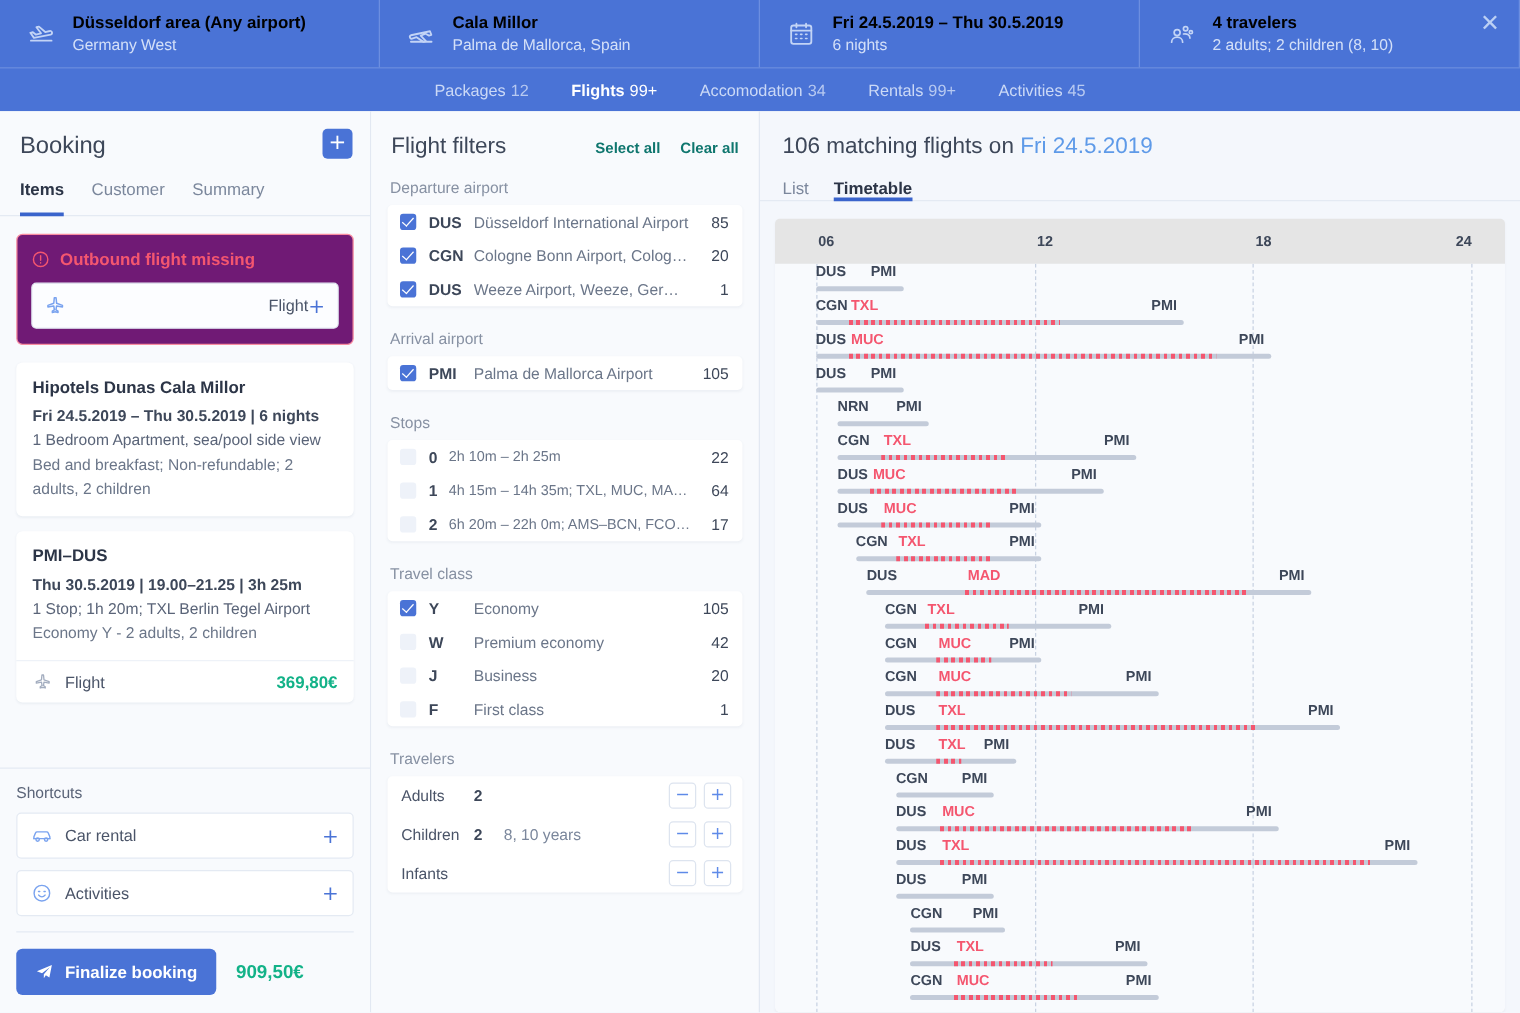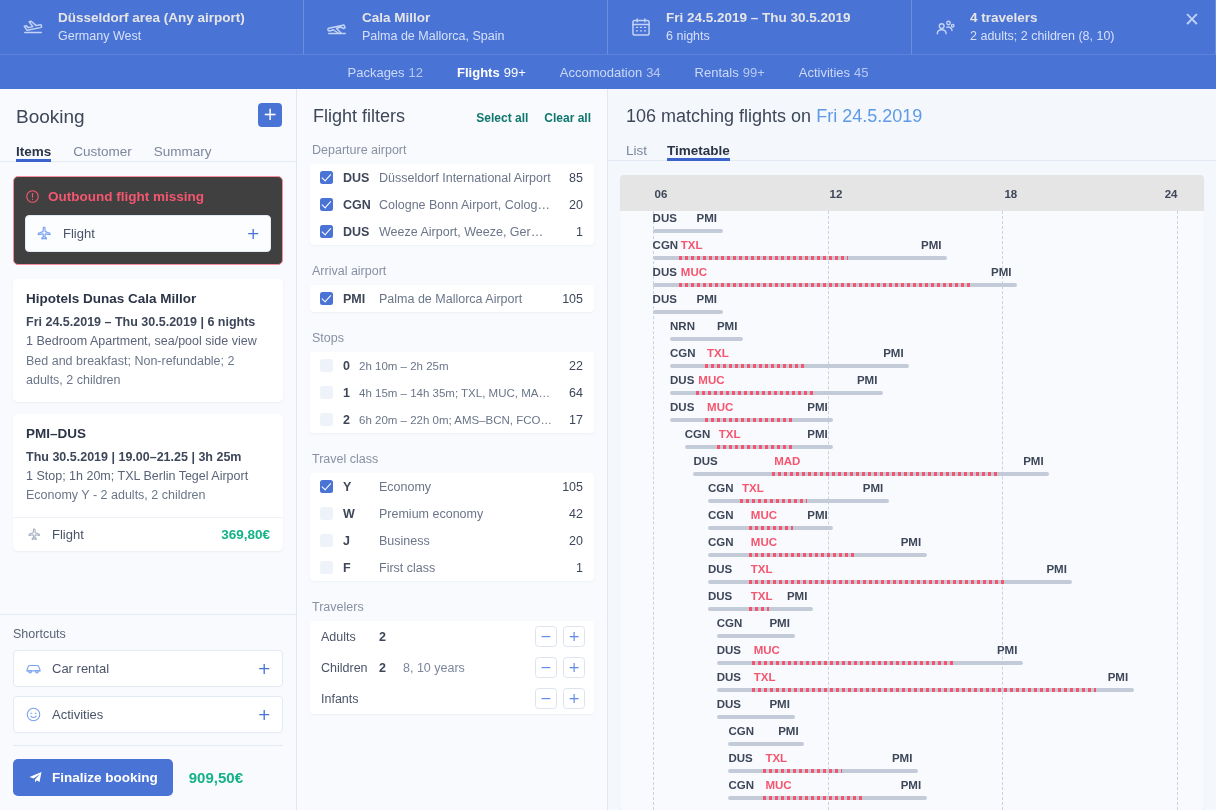--- a/index.html
+++ b/index.html
@@ -14,21 +14,21 @@
   
   .topbar { height: 54px; background: #4a73d6; display: flex; position: relative; }
   .tb-seg {
     flex: 1 1 0; display: flex; align-items: center; gap: 14px;
     padding: 0 22px; border-right: 1px solid #6c8ee0; min-width: 0;
   }
   .tb-seg:last-of-type { border-right: none; }
   .tb-icon { width: 22px; height: 22px; flex: none; color: #c3d4f6; }
   .tb-icon svg { width: 22px; height: 22px; display: block; }
   .tb-txt { min-width: 0; }
-  .tb-title { font-size: 13.5px; font-weight: bold; color: #e5e5e5; white-space: nowrap; overflow: hidden; text-overflow: ellipsis; line-height: 1.35; }
+  .tb-title { font-size: 13.5px; font-weight: bold; color: #000000; white-space: nowrap; overflow: hidden; text-overflow: ellipsis; line-height: 1.35; }
   .tb-sub { font-size: 12.5px; color: #d4e0f8; white-space: nowrap; overflow: hidden; text-overflow: ellipsis; line-height: 1.35; }
   .tb-close {
     position: absolute; right: 14px; top: 9px; width: 20px; height: 20px;
     color: #bcd0f4; font-size: 19px; line-height: 20px; text-align: center;
     cursor: pointer; font-family: "DejaVu Sans", sans-serif;
   }
 
   
   .subnav { height: 35px; background: #4a73d6; border-top: 1px solid #5d83dc;
             display: flex; align-items: center; justify-content: center; gap: 34px; }
@@ -47,28 +47,28 @@
     border-right: 1px solid #e2e8f2; display: flex; flex-direction: column;
   }
   .bk-head { padding: 17px 16px 0 16px; position: relative; }
   .bk-title { font-size: 19px; color: #3d4759; }
   .bk-plus {
     position: absolute; right: 14px; top: 14px; width: 24px; height: 24px;
     background: #4a73d6; border-radius: 4px; color: #fff; font-size: 17px;
     line-height: 23px; text-align: center; cursor: pointer; font-family: "DejaVu Sans", sans-serif;
   }
   .bk-tabs { display: flex; gap: 22px; padding: 16px 16px 0 16px; border-bottom: 1px solid #e4eaf3; }
-  .bk-tab { font-size: 13.5px; color: #7b879c; cursor: pointer; border-bottom: 3px solid transparent; margin-bottom: -1px; }
+  .bk-tab { font-size: 13.5px; color: #7b879c; padding-bottom: 11px; cursor: pointer; border-bottom: 3px solid transparent; margin-bottom: -1px; }
   .bk-tab.active { color: #2c3547; font-weight: bold; border-bottom-color: #3a64cc; }
 
   .bk-body { flex: 1 1 auto; overflow: hidden; padding: 14px 13px 0 13px; }
 
   .alert-card {
-    border: 1px solid #f88ca0; border-radius: 5px; background: #404040;
-    padding: 12px 11px; margin-bottom: 14px;
+    border: 1px solid #f88ca0; border-radius: 5px; background: #701a75;
+    padding: 12px 11px; margin-bottom: 14px; text-align: right;
   }
   .alert-title { display: flex; align-items: center; gap: 8px; font-size: 13.5px; font-weight: bold; color: #f4566f; margin-bottom: 11px; }
   .alert-title svg { width: 15px; height: 15px; flex: none; }
   .add-row {
     display: flex; align-items: center; border: 1px solid #e4eaf3; border-radius: 4px;
     background: #fcfdff; padding: 8px 10px; cursor: pointer;
   }
   .add-row .ic { width: 17px; height: 17px; color: #7aa3ef; flex: none; margin-right: 10px; }
   .add-row .ic svg { width: 17px; height: 17px; display: block; }
   .add-row .lbl { flex: 1 1 auto; font-size: 13px; color: #4a5468; }

